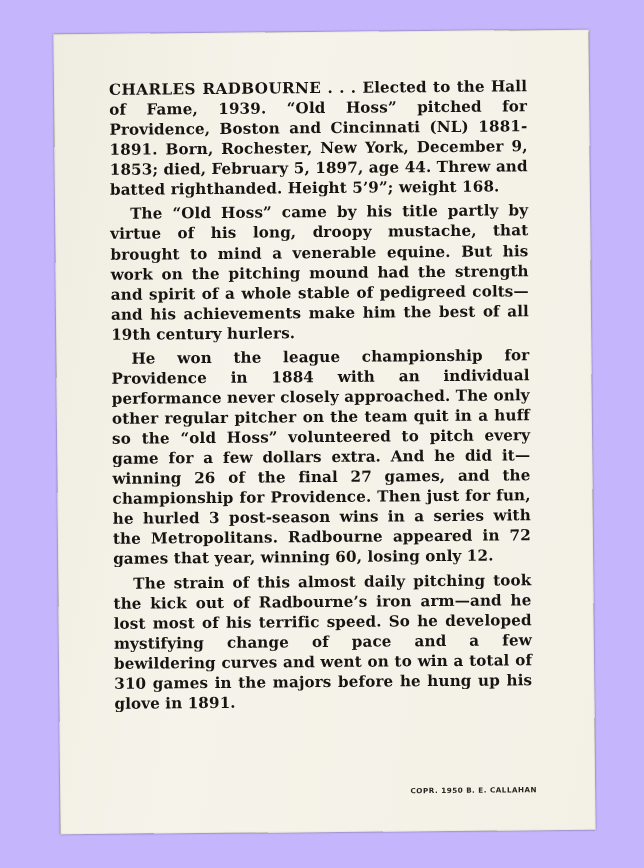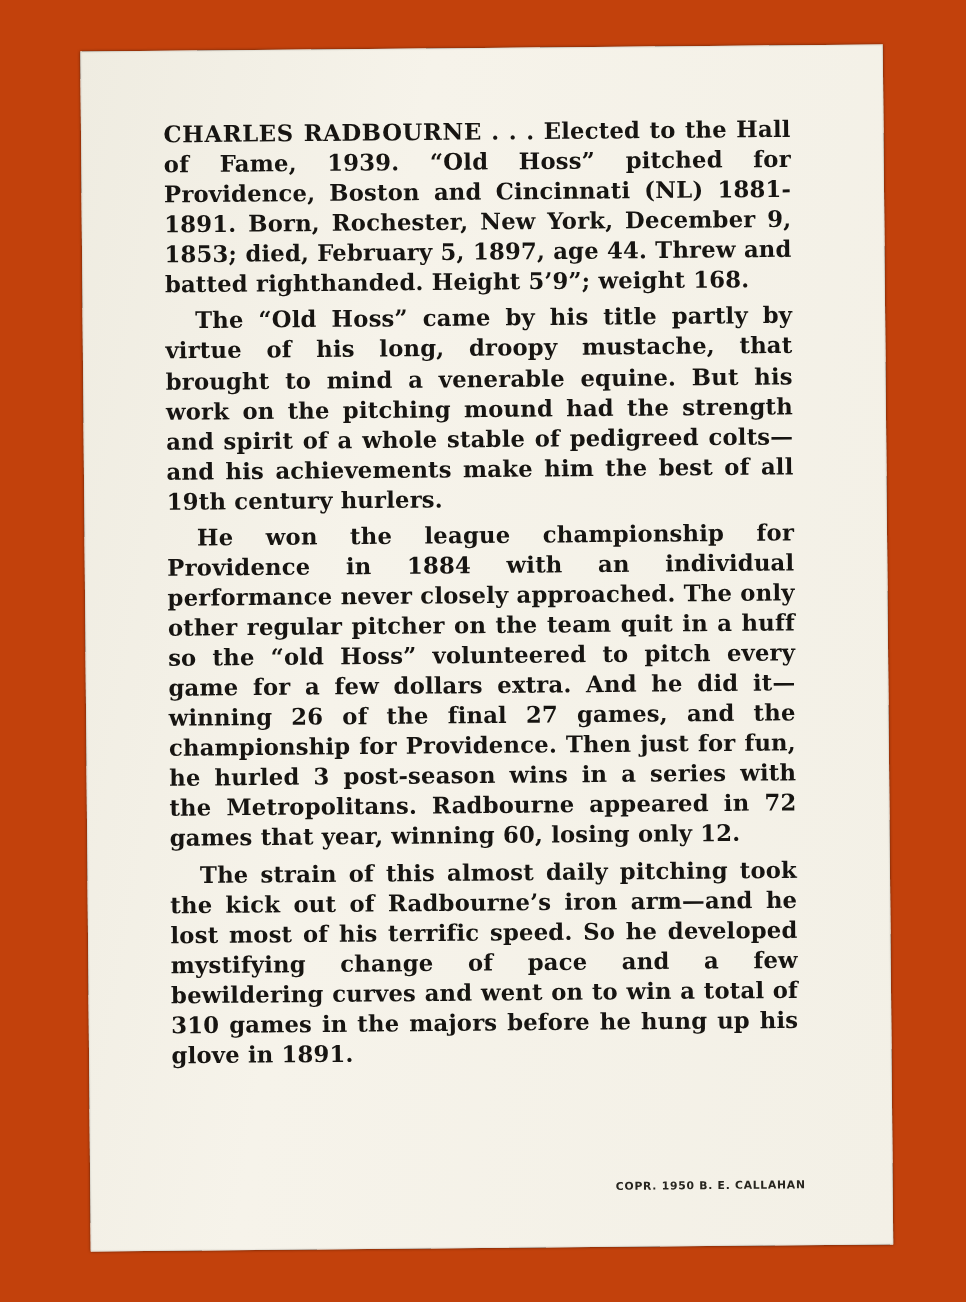--- a/index.html
+++ b/index.html
@@ -10,21 +10,21 @@
   body {
     width: 644px;
     height: 868px;
     overflow: hidden;
     font-family: "DejaVu Serif", serif;
   }
   .scene {
     position: relative;
     width: 644px;
     height: 868px;
-    background: #c2410c;
+    background: #c4b5fd;
   }
   
   .card {
     position: absolute;
     left: 57px;
     top: 32px;
     width: 535px;
     height: 800px;
     background: #f4f1e8;
     transform: rotate(-0.5deg);

